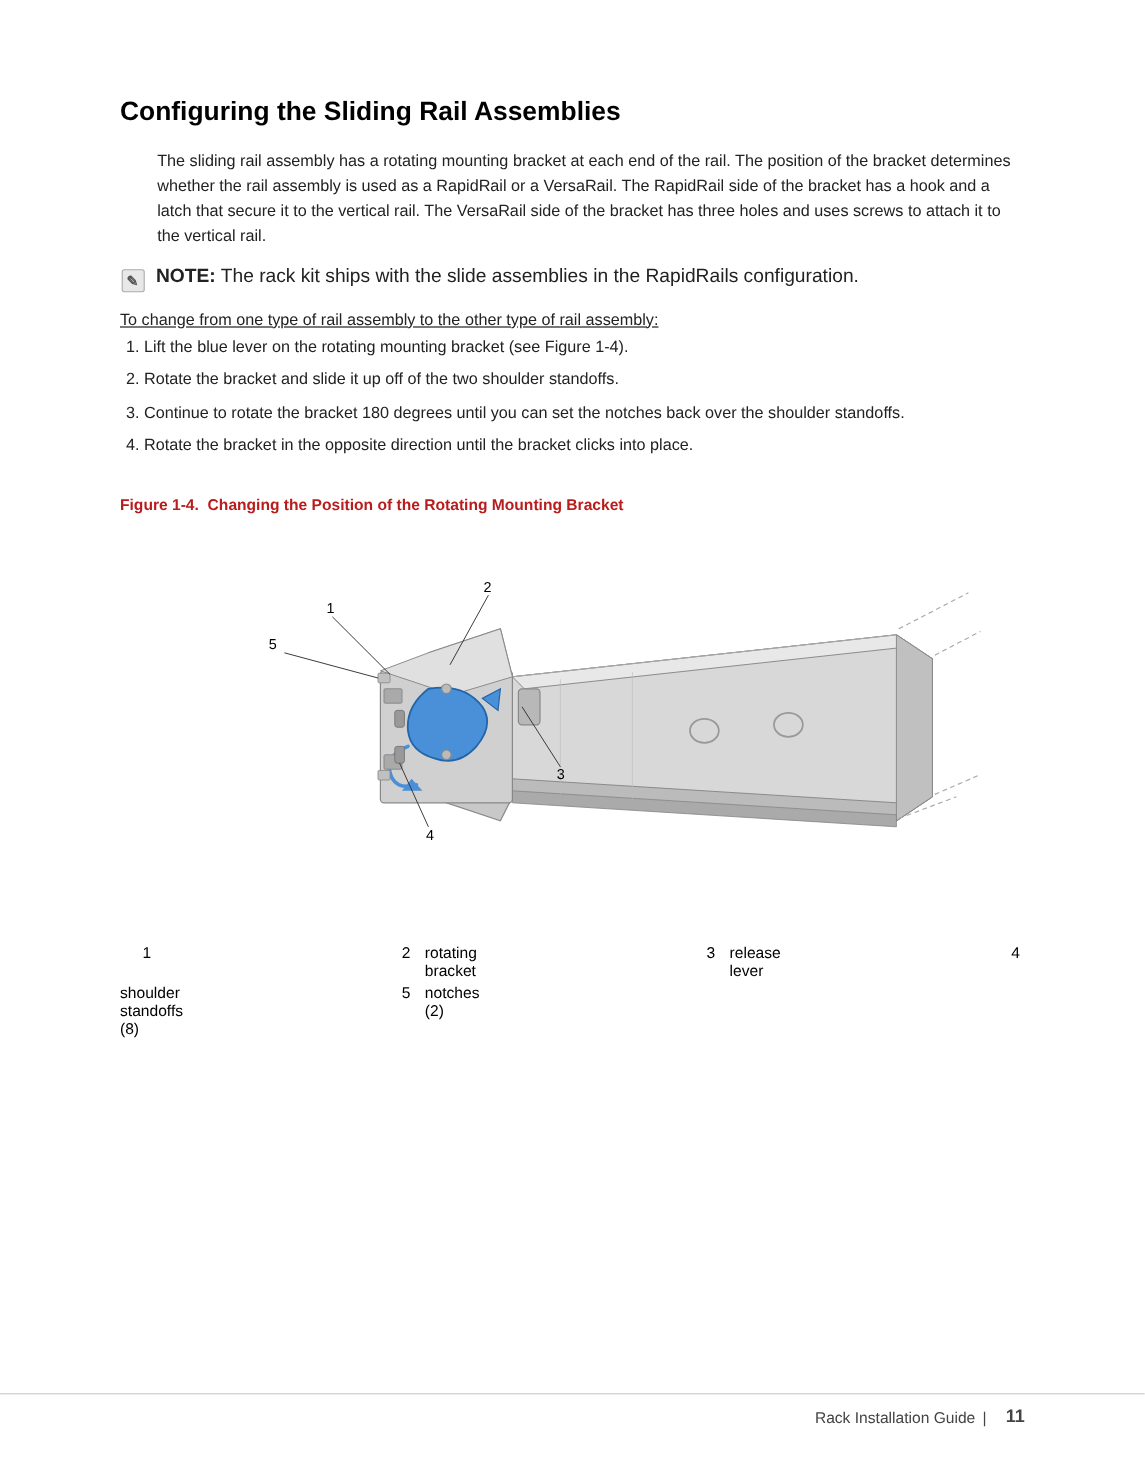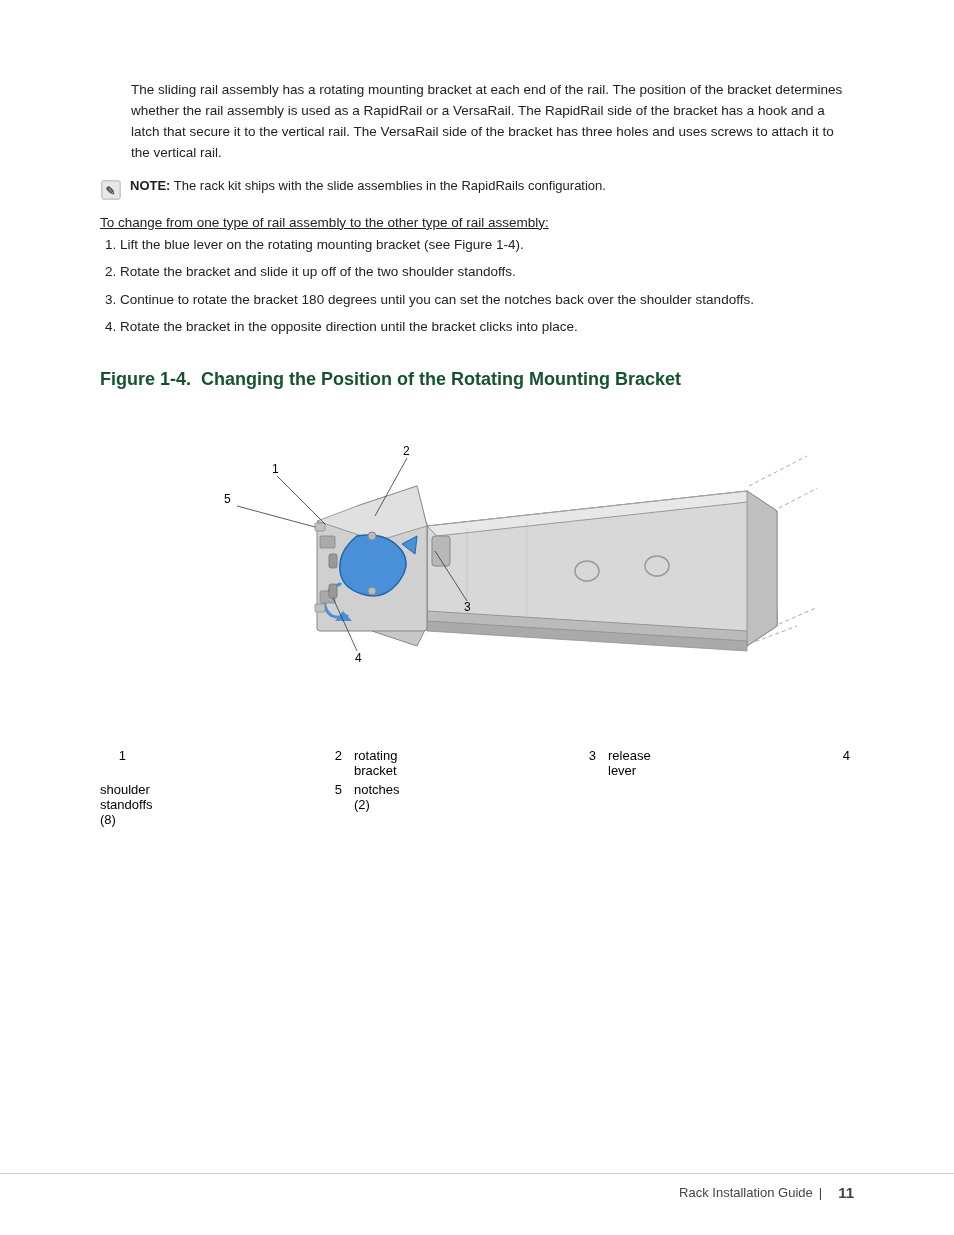--- a/index.html
+++ b/index.html
@@ -35,21 +35,21 @@
       margin-bottom: 14px;
       gap: 8px;
     }
     .note-icon {
       width: 22px;
       height: 22px;
       flex-shrink: 0;
       margin-top: 1px;
     }
     .note-text {
-      font-size: 13px;
+      font-size: 16px;
       color: #222;
     }
     .note-text strong {
       font-weight: bold;
     }
     .intro-text {
       font-size: 13.5px;
       margin-bottom: 4px;
       color: #222;
       text-decoration: underline;
@@ -58,24 +58,24 @@
       margin-left: 20px;
       margin-bottom: 31px;
     }
     .steps li {
       font-size: 13.5px;
       line-height: 1.6;
       margin-bottom: 6px;
       color: #222;
     }
     .figure-caption {
-      font-size: 18px;
+      font-size: 13px;
       font-weight: bold;
       margin-bottom: 16px;
-      color: #14532d;
+      color: #b91c1c;
     }
     .figure-caption span.label {
       font-weight: bold;
     }
     .figure-area {
       display: flex;
       justify-content: center;
       margin-bottom: 22px;
       position: relative;
     }
@@ -102,42 +102,43 @@
     .legend-label {
       color: #000;
     }
     .footer-bar {
       position: absolute;
       bottom: 30px;
       left: 0;
       right: 0;
       display: flex;
       justify-content: flex-end;
-      align-items: center;
-      padding: 4px 100px;
+      align-items: flex-end;
+      padding: 16px 100px;
       font-size: 13px;
       color: #444;
       border-top: 1px solid #ccc;
       padding-top: 10px;
       margin-top: 19px;
     }
     .footer-bar .page-num {
       font-weight: bold;
       font-size: 15px;
       margin-left: 10px;
     }
     .footer-bar .separator {
       margin: 0 6px;
     }
   </style>
 </head>
 <body>
 
 <div class="page">
 
+  <h1>Configuring the Sliding Rail Assemblies</h1>
 
   <p class="body-text">The sliding rail assembly has a rotating mounting bracket at each end of the rail. The position of the bracket determines whether the rail assembly is used as a RapidRail or a VersaRail. The RapidRail side of the bracket has a hook and a latch that secure it to the vertical rail. The VersaRail side of the bracket has three holes and uses screws to attach it to the vertical rail.</p>
 
   <div class="note-box">
     <svg class="note-icon" viewBox="0 0 24 24" fill="none" xmlns="http://www.w3.org/2000/svg">
       <rect x="2" y="2" width="20" height="20" rx="2" fill="#e8e8e8" stroke="#aaa" stroke-width="1"></rect>
       <text x="6" y="17" font-size="13" font-weight="bold" fill="#555" font-family="serif">✎</text>
     </svg>
     <p class="note-text">
       <strong>NOTE:</strong>

